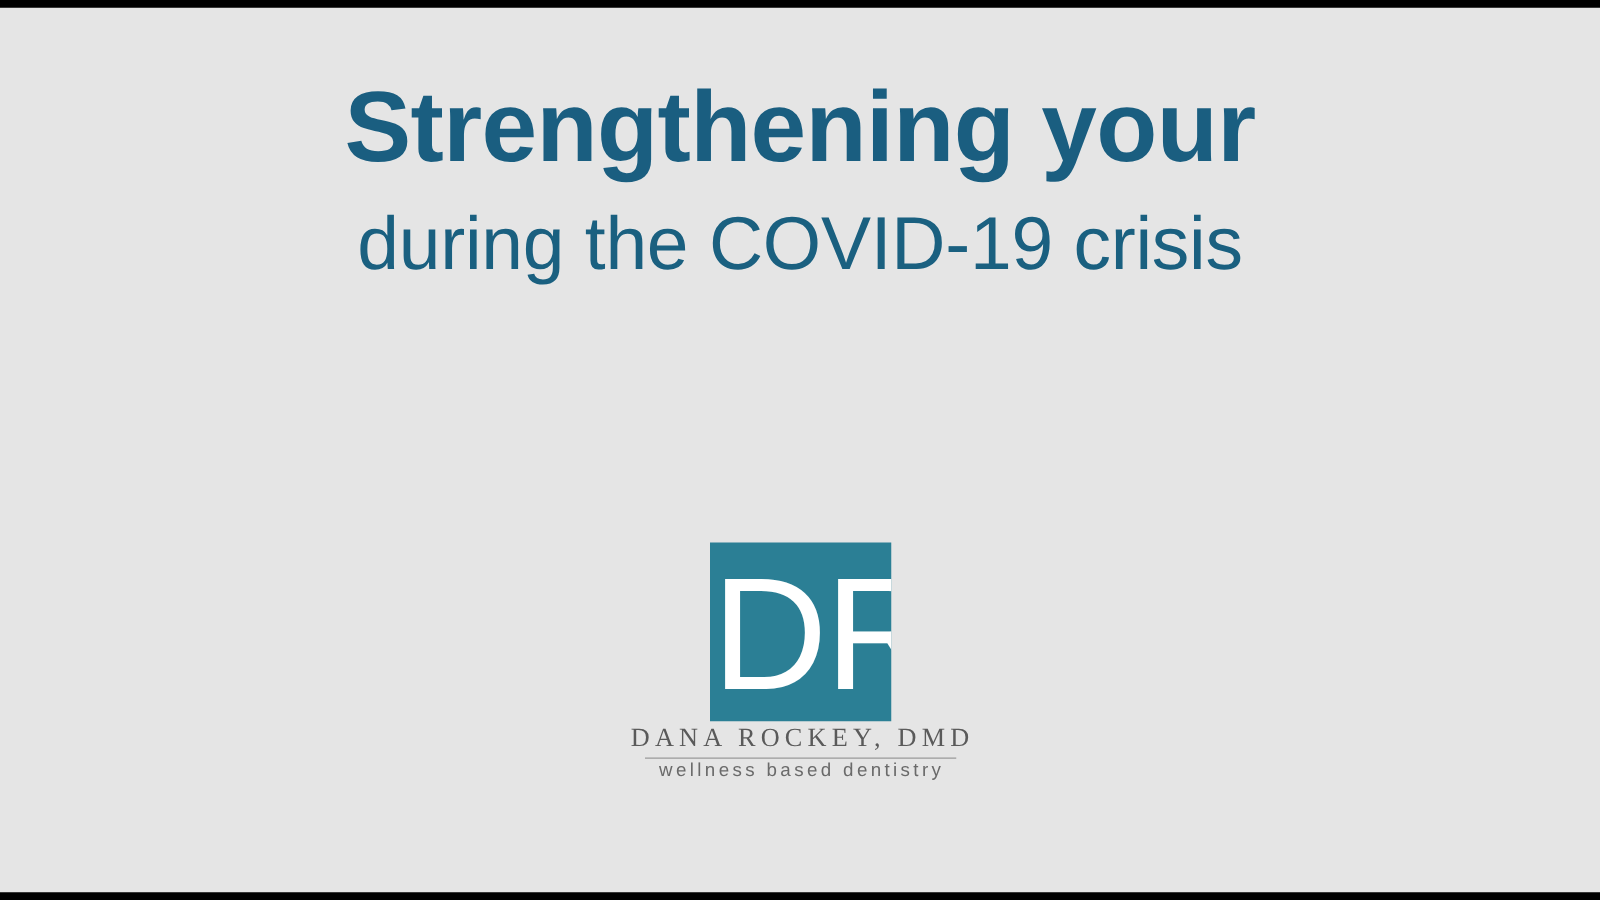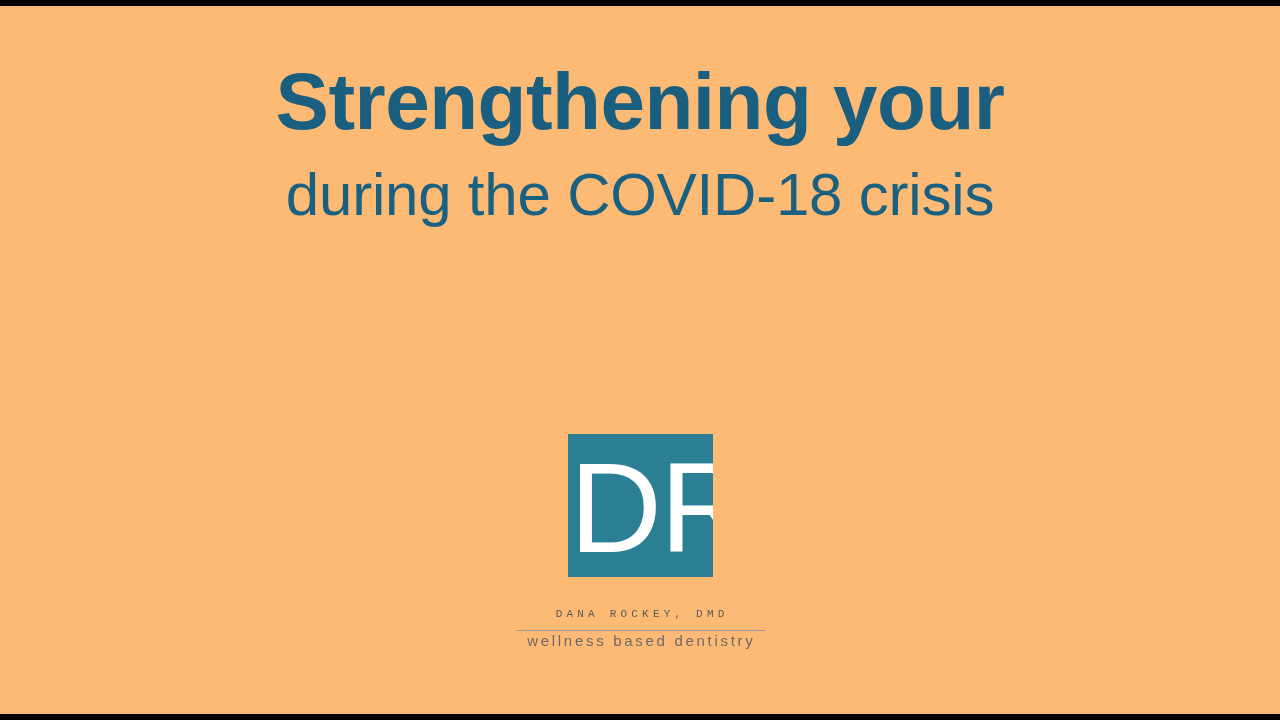--- a/index.html
+++ b/index.html
@@ -33,21 +33,21 @@
   }
   .letterbox-bar.top { top: 0; }
   .letterbox-bar.bottom { bottom: 0; }
 
   .slide {
     position: absolute;
     left: 0;
     top: 6px;
     width: 1280px;
     height: 708px;
-    background: #fdba74;
+    background: #e5e5e5;
     overflow: hidden;
   }
 
   
   .title-block {
     position: absolute;
     left: 0;
     top: 46px;
     width: 1280px;
     text-align: center;
@@ -101,24 +101,24 @@
     height: 160px;
     color: #ffffff;
     font-family: "Liberation Sans", sans-serif;
     font-weight: normal;
     font-size: 128px;
     line-height: 160px;
     letter-spacing: -2px;
     text-indent: 2px;
   }
   .logo-name {
-    margin-top: 26px;
+    margin-top: 2px;
     color: #5a5a5a;
-    font-family: Liberation Mono, monospace;
-    font-size: 11px;
+    font-family: Liberation Serif, serif;
+    font-size: 21px;
     font-weight: normal;
     letter-spacing: 4.2px;
     text-indent: 4.2px;
     line-height: 22px;
     white-space: nowrap;
   }
   .logo-rule {
     width: 249px;
     height: 1px;
     background: #9a9a9a;
@@ -140,21 +140,21 @@
 <body>
 
 <div class="video-frame">
 
   <div class="letterbox-bar top"></div>
 
   <div class="slide">
 
     <div class="title-block">
       <span class="title-line">Strengthening your</span>
-      <span class="subtitle-line">during the COVID-18 crisis</span>
+      <span class="subtitle-line">during the COVID-19 crisis</span>
     </div>
 
     <div class="logo-block">
       <div class="logo-inner">
 
         <div class="logo-mark">
           <div class="logo-mark-letters">DR</div>
         </div>
 
         <div class="logo-name">DANA ROCKEY, DMD</div>

